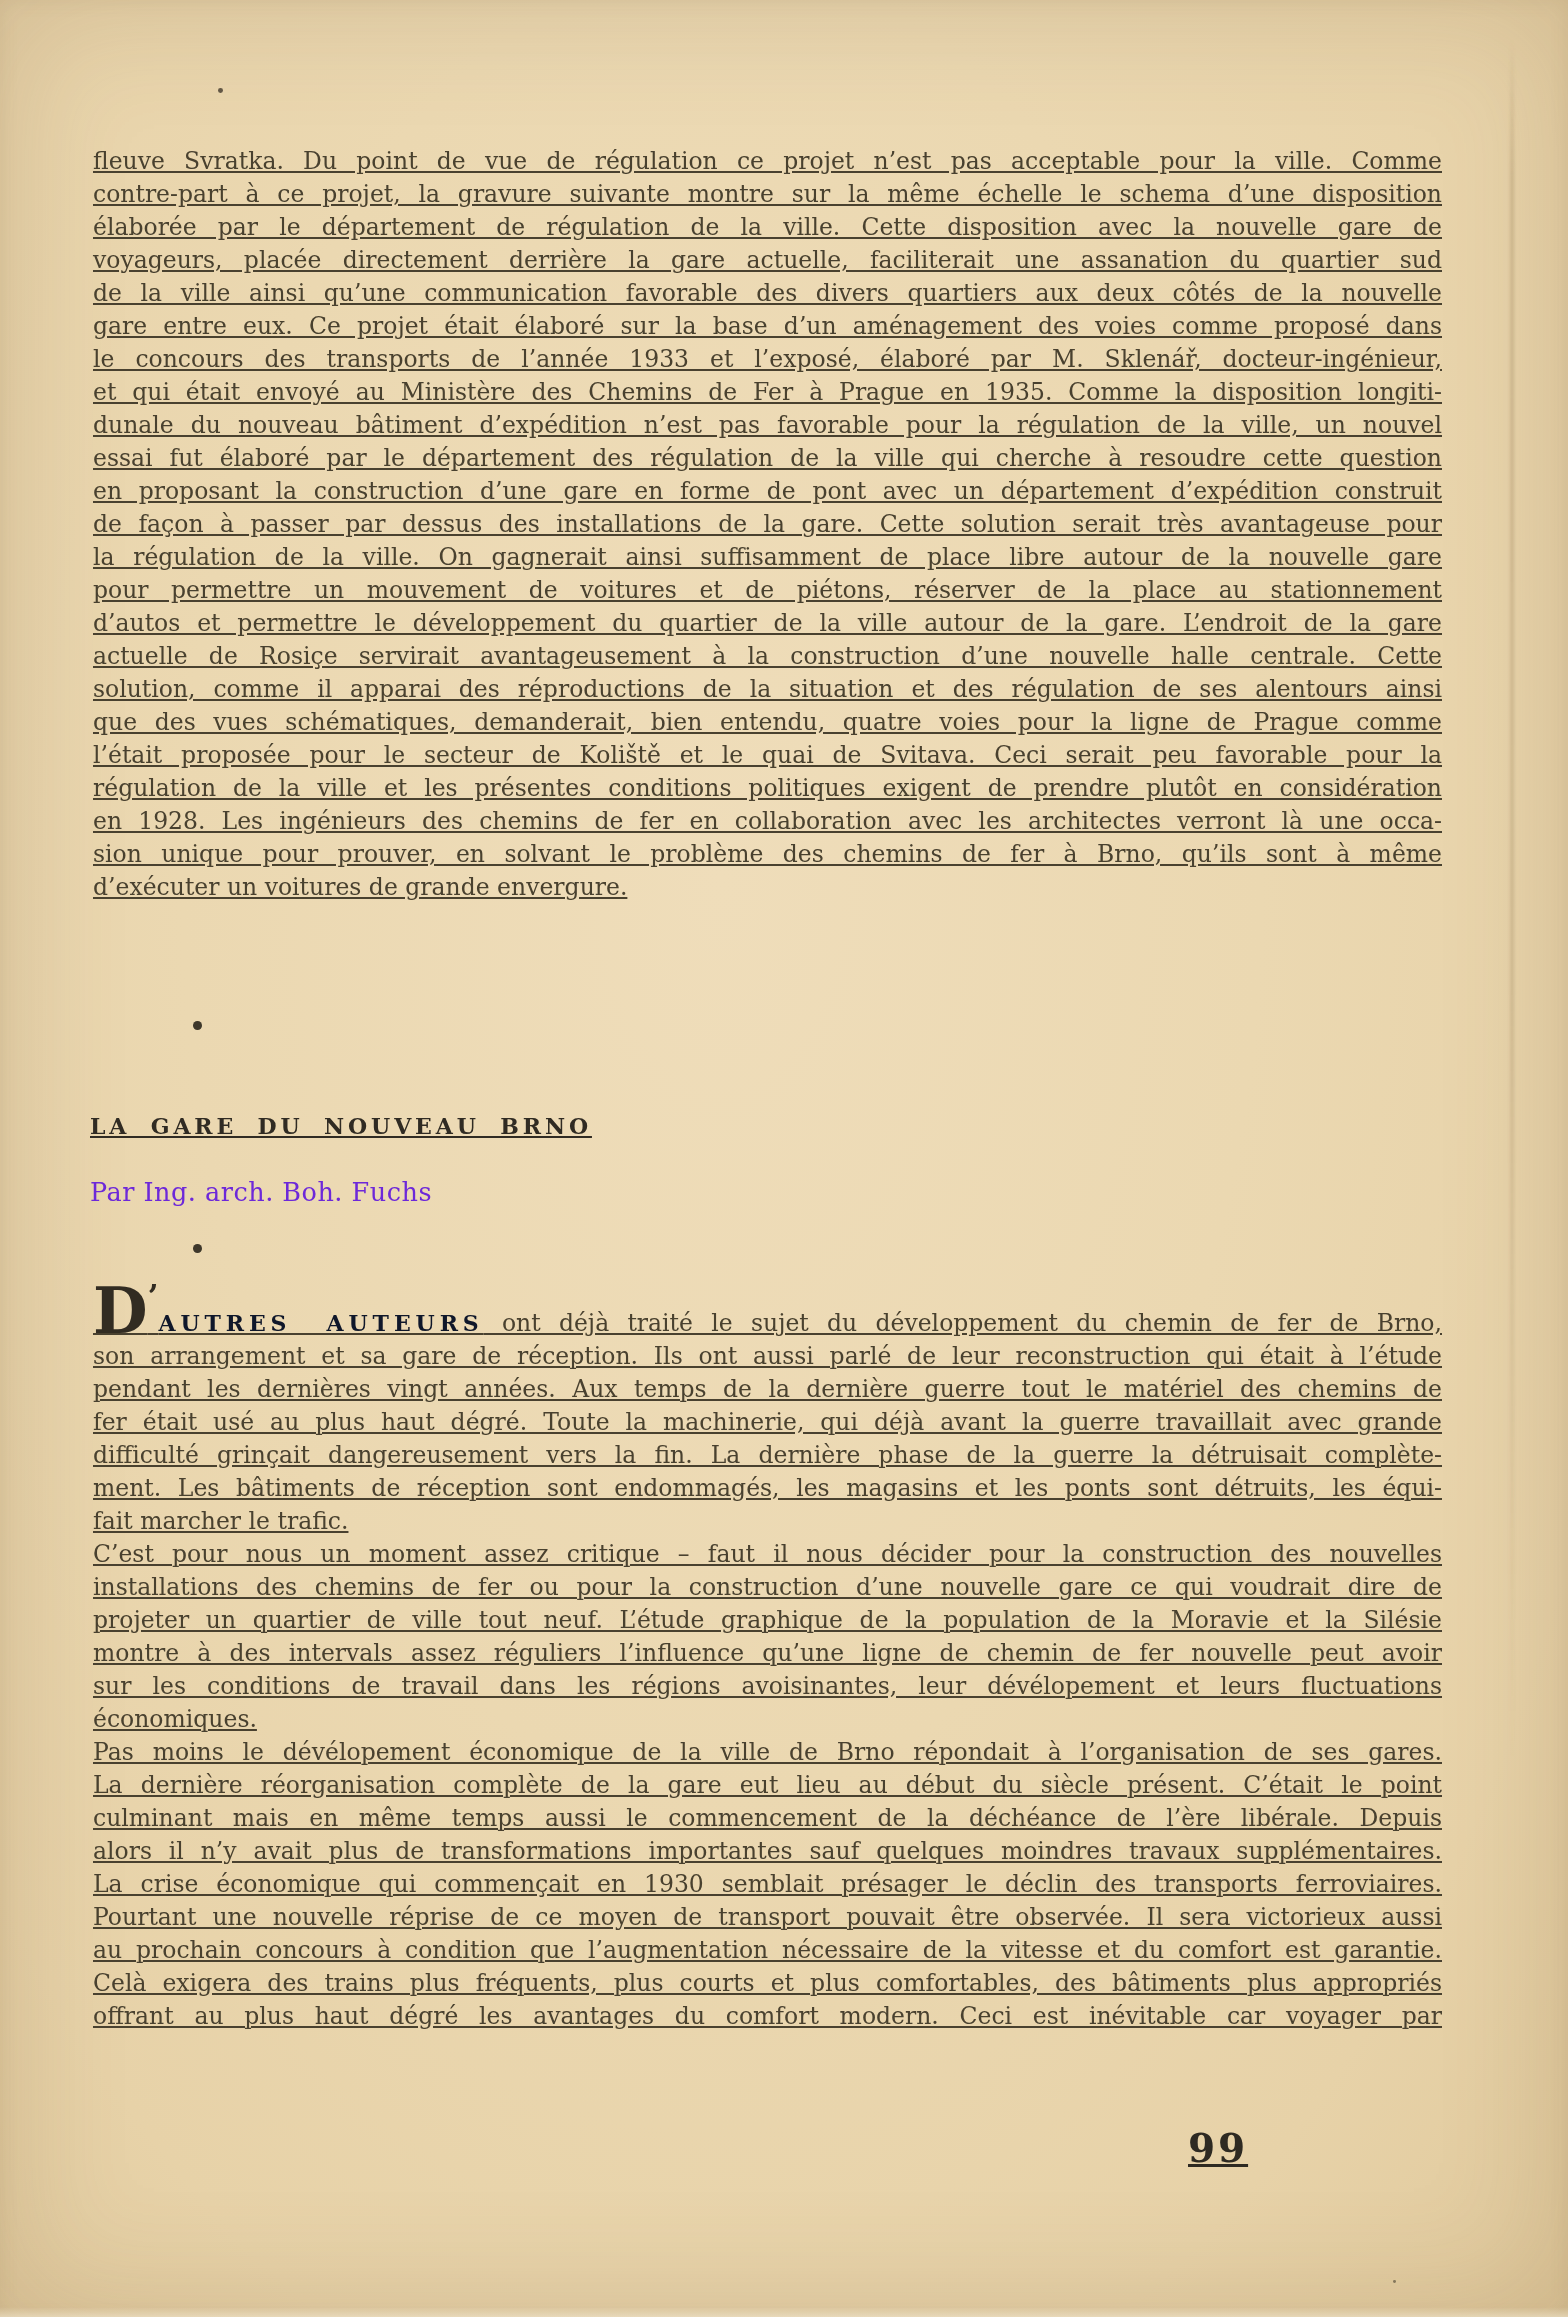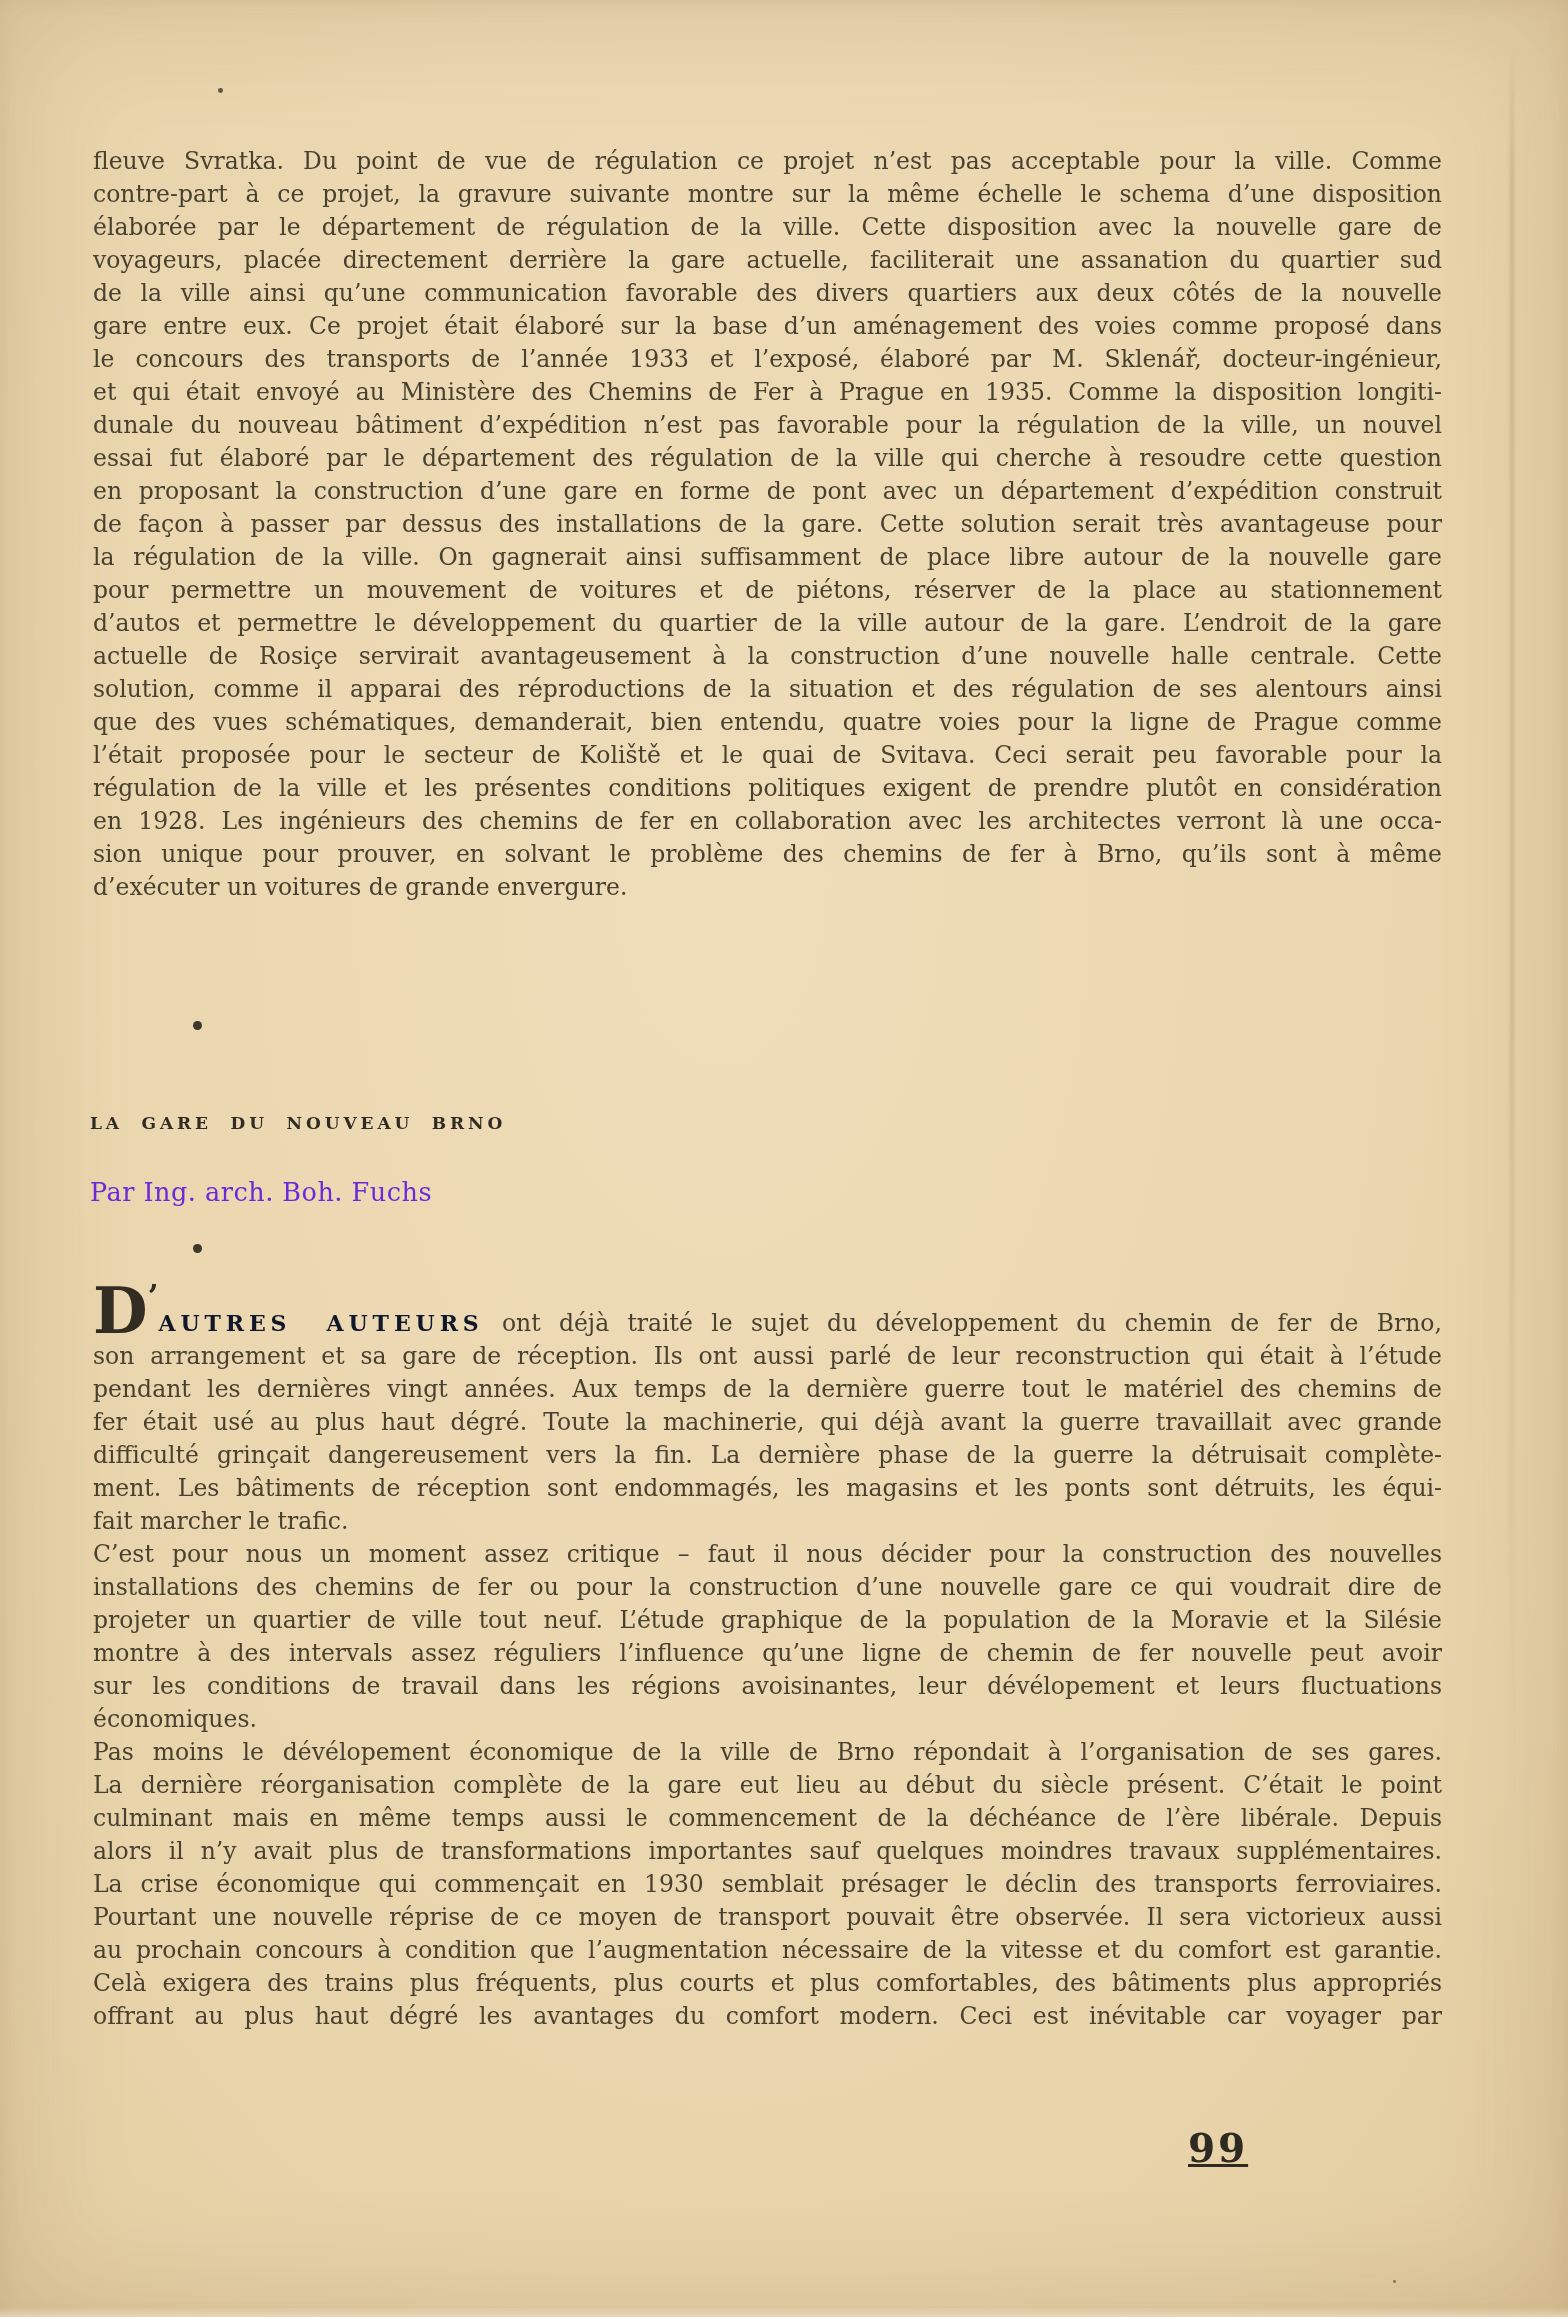--- a/index.html
+++ b/index.html
@@ -31,40 +31,41 @@
   .speck { position: absolute; background: #4a4132; border-radius: 50%; opacity: 0.85; }
 
   .article {
     position: absolute; left: 93px; width: 1349px;
     font-size: 23.5px; line-height: 33px;
     color: var(--ink, #49412f);
     text-align: justify;
   }
   #intro-article { top: 145px; }
   #main-article  { top: 1296px; }
-  .tline { text-align: justify; text-align-last: justify; white-space: normal; }
+  .tline { text-align: justify; text-align-last: justify; white-space: normal; text-decoration: underline; }
   .tline.endline { text-align-last: left; }
 
   .dc {
     font-weight: bold; font-size: 63px; line-height: 0;
     vertical-align: -2px; color: #322c22; letter-spacing: 0;
   }
   .dc-apos {
     font-weight: bold; font-size: 31px; line-height: 0;
     vertical-align: 23.5px; color: #322c22;
   }
   .leadcaps {
     font-weight: bold; font-size: 22px; letter-spacing: 4.9px; word-spacing: 11.8px;
     color: #0f172a;
   }
 
   .heading {
     position: absolute; left: 90px; top: 1113px;
-    font-size: 17px; font-weight: bold; letter-spacing: 3.9px; word-spacing: 8.8px;
+    font-size: 22px; font-weight: bold; letter-spacing: 3.9px; word-spacing: 8.8px;
     color: var(--heading-ink, #302b23);
+    text-decoration: underline;
   }
   .byline {
     position: absolute; left: 90px; top: 1177px;
     font-size: 25.5px; color: #6d28d9; letter-spacing: 0.5px;
   }
   .sep-dot {
     position: absolute; left: 193px; width: 8.8px; height: 8.8px;
     border-radius: 50%; background: #3e382b;
   }
   #dot1 { top: 1021px; }

